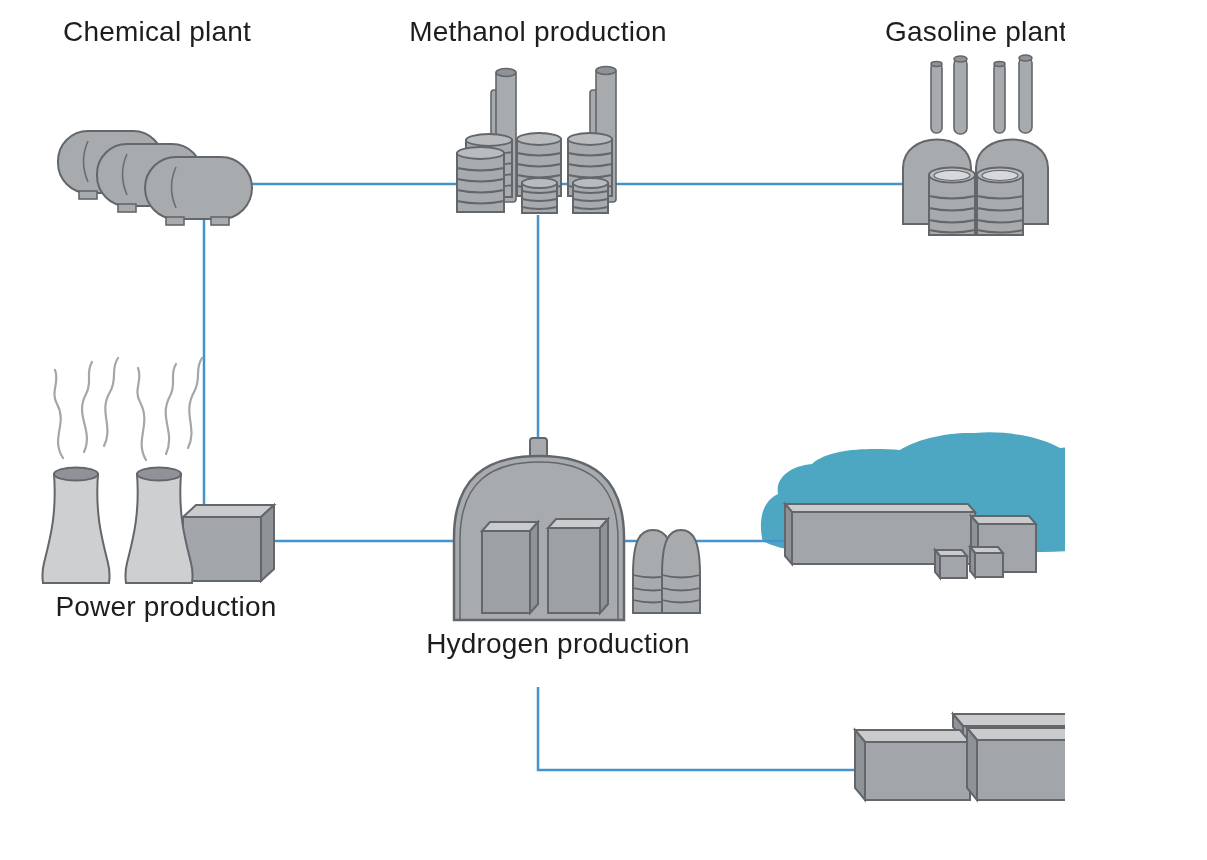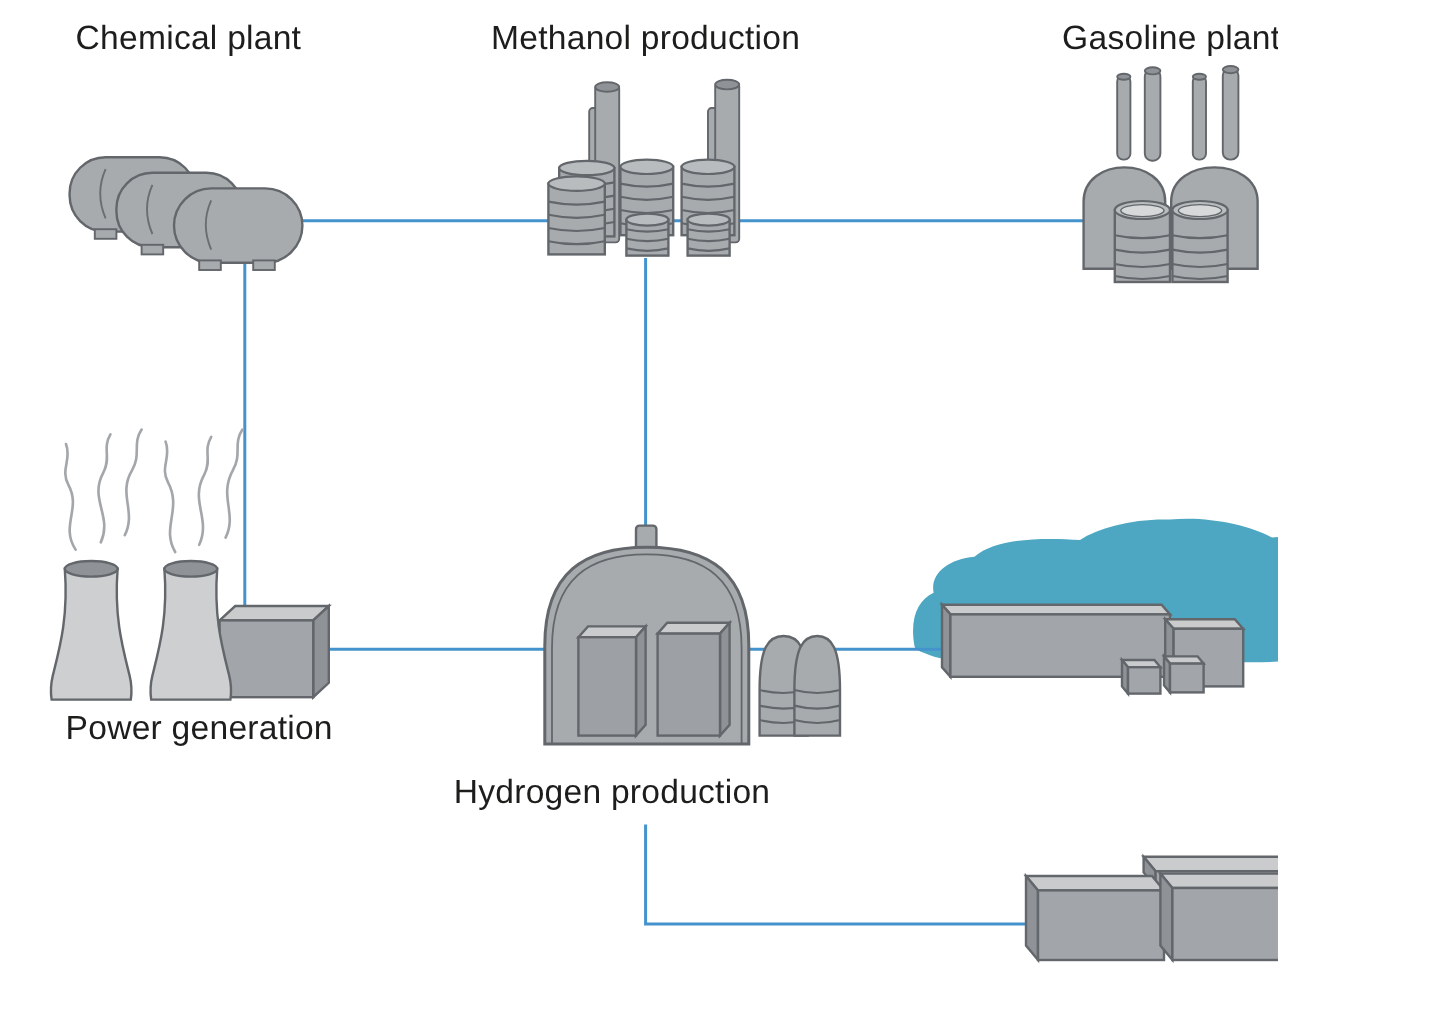--- a/index.html
+++ b/index.html
@@ -217,19 +217,19 @@
       <rect class="face-fr" x="977" y="740" width="116" height="60"></rect>
     </g>
   </svg>
 
   <div class="node-label" style="left:157px; top:17px;">Chemical plant</div>
 
   <div class="node-label" style="left:538px; top:17px;">Methanol production</div>
 
   <div class="node-label" style="left:976px; top:17px;text-align:center;">Gasoline plant</div>
 
-  <div class="node-label" style="left:166px; top:592px;">Power generation</div>
-
-  <div class="node-label" style="left:510px; top:629px;margin-top:16px;">Hydrogen production</div>
+  <div class="node-label" style="left:166px; top:592px;">Power production</div>
+
+  <div class="node-label" style="left:558px; top:629px;">Hydrogen production</div>
 
 
 
 </div>
 
 </body></html>

